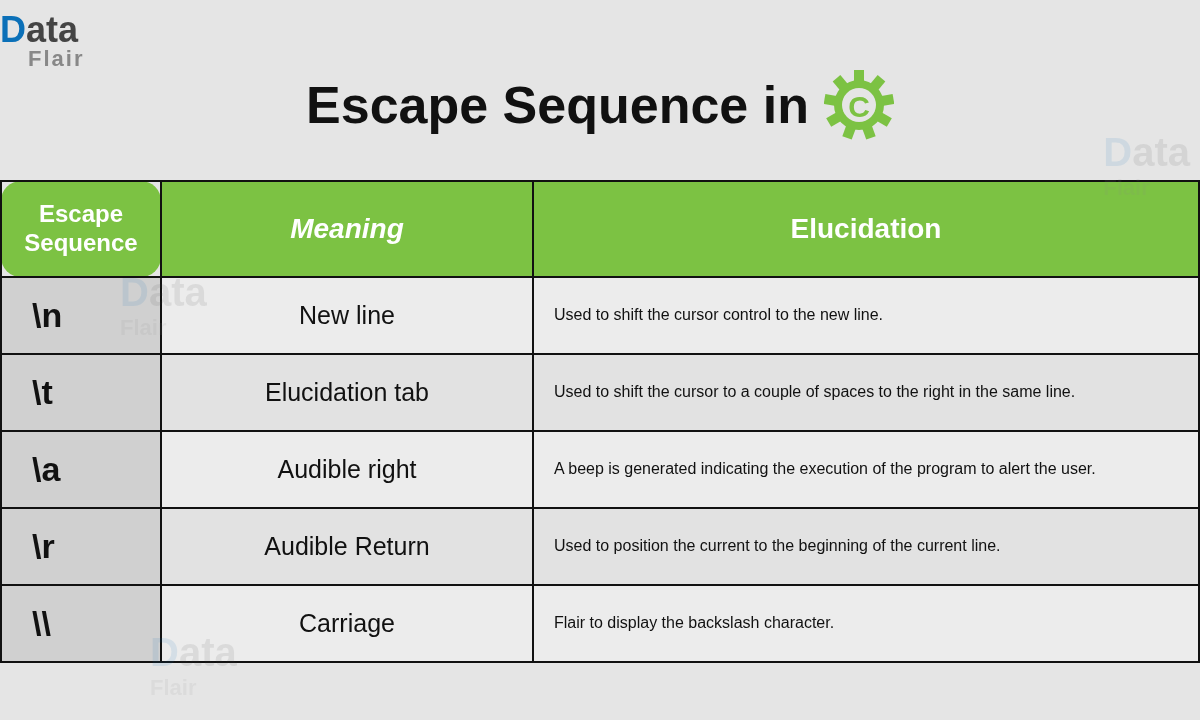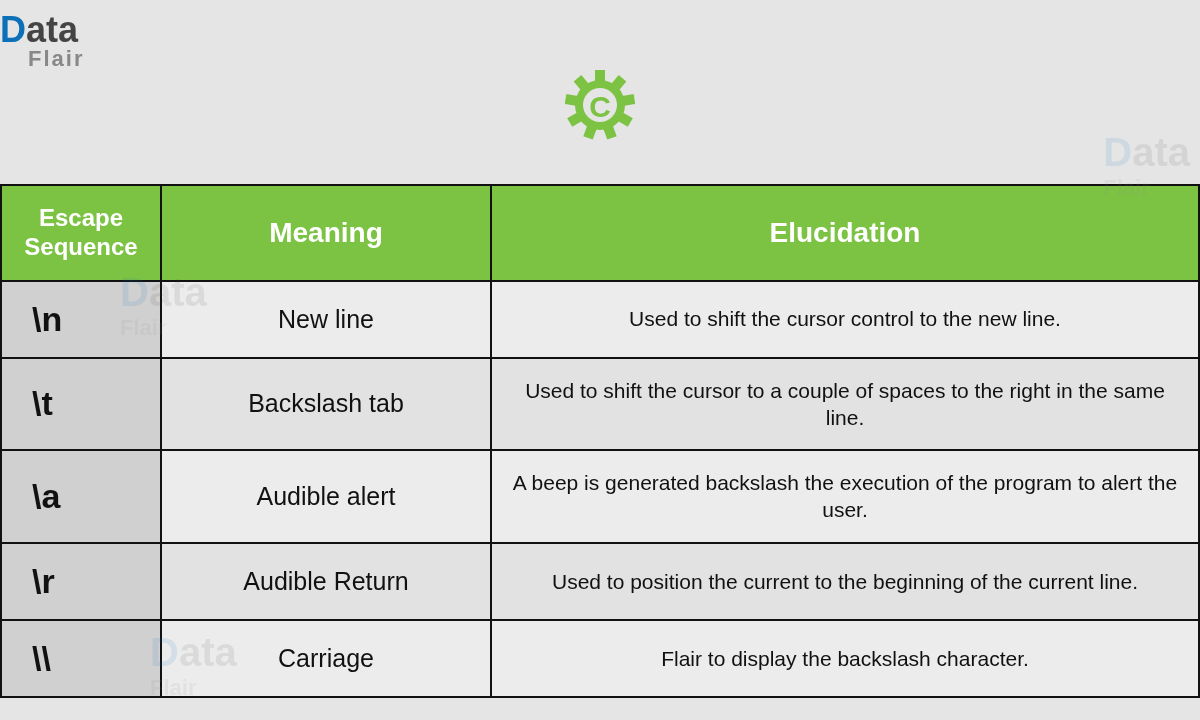--- a/index.html
+++ b/index.html
@@ -46,22 +46,22 @@
   }
   th {
     background: #7cc243;
     color: #fff;
     font-size: 28px;
     font-weight: 600;
     padding: 18px 10px;
     border: 2px solid #111;
     text-align: center;
   }
-  th.col-seq { width: 160px; font-size: 24px; line-height: 1.2; }
-  th.col-mean { width: 330px; }
+  th.col-seq { width: 160px; font-size: 24px; line-height: 1.2; border-radius: 20px; }
+  th.col-mean { width: 372px; font-style: italic; }
   td {
     border: 2px solid #111;
     padding: 18px 20px;
     font-size: 24px;
     color: #111;
     vertical-align: middle;
   }
   td.seq {
     background: #d0d0d0;
     font-weight: 800;
@@ -70,22 +70,22 @@
     padding-left: 30px;
   }
   td.mean {
     background: #ececec;
     text-align: center;
     font-size: 25px;
     margin-left: 43px;
   }
   td.eluc {
     background: #ececec;
-    text-align: center;
-    font-size: 21px;
+    text-align: left;
+    font-size: 16px;
     line-height: 1.3;
   }
   tr.alt td.mean, tr.alt td.eluc { background: #e2e2e2; }
   .watermark {
     position: absolute;
     opacity: 0.10;
     font-weight: bold;
     pointer-events: none;
   }
   .watermark .d { font-size: 40px; color: #0b70b8; }
@@ -95,20 +95,21 @@
 </head>
 <body>
 
 <div class="logo">
   <span class="d">D</span><span class="ata">ata</span>
   <span class="flair">Flair</span>
 </div>
 
 <div class="title">
   <h1>
+    <span>Escape Sequence in</span>
     <span class="gear">
       <svg width="70" height="70" viewBox="0 0 70 70">
         <g fill="#7cc243">
           <g transform="translate(35,35)">
             <rect x="-5" y="-35" width="10" height="14"></rect>
             <rect x="-5" y="-35" width="10" height="14" transform="rotate(40)"></rect>
             <rect x="-5" y="-35" width="10" height="14" transform="rotate(80)"></rect>
             <rect x="-5" y="-35" width="10" height="14" transform="rotate(120)"></rect>
             <rect x="-5" y="-35" width="10" height="14" transform="rotate(160)"></rect>
             <rect x="-5" y="-35" width="10" height="14" transform="rotate(200)"></rect>
@@ -134,27 +135,27 @@
     </tr>
   </thead>
   <tbody>
     <tr>
       <td class="seq">\n</td>
       <td class="mean">New line</td>
       <td class="eluc">Used to shift the cursor control to the new line.</td>
     </tr>
     <tr class="alt">
       <td class="seq">\t</td>
-      <td class="mean">Backslash tab</td>
+      <td class="mean">Elucidation tab</td>
       <td class="eluc">Used to shift the cursor to a couple of spaces to the right in the same line.</td>
     </tr>
     <tr>
       <td class="seq">\a</td>
-      <td class="mean">Audible alert</td>
-      <td class="eluc">A beep is generated backslash the execution of the program to alert the user.</td>
+      <td class="mean">Audible right</td>
+      <td class="eluc">A beep is generated indicating the execution of the program to alert the user.</td>
     </tr>
     <tr class="alt">
       <td class="seq">\r</td>
       <td class="mean">Audible Return</td>
       <td class="eluc">Used to position the current to the beginning of the current line.</td>
     </tr>
     <tr>
       <td class="seq">\\</td>
       <td class="mean">Carriage</td>
       <td class="eluc">Flair to display the backslash character.</td>

